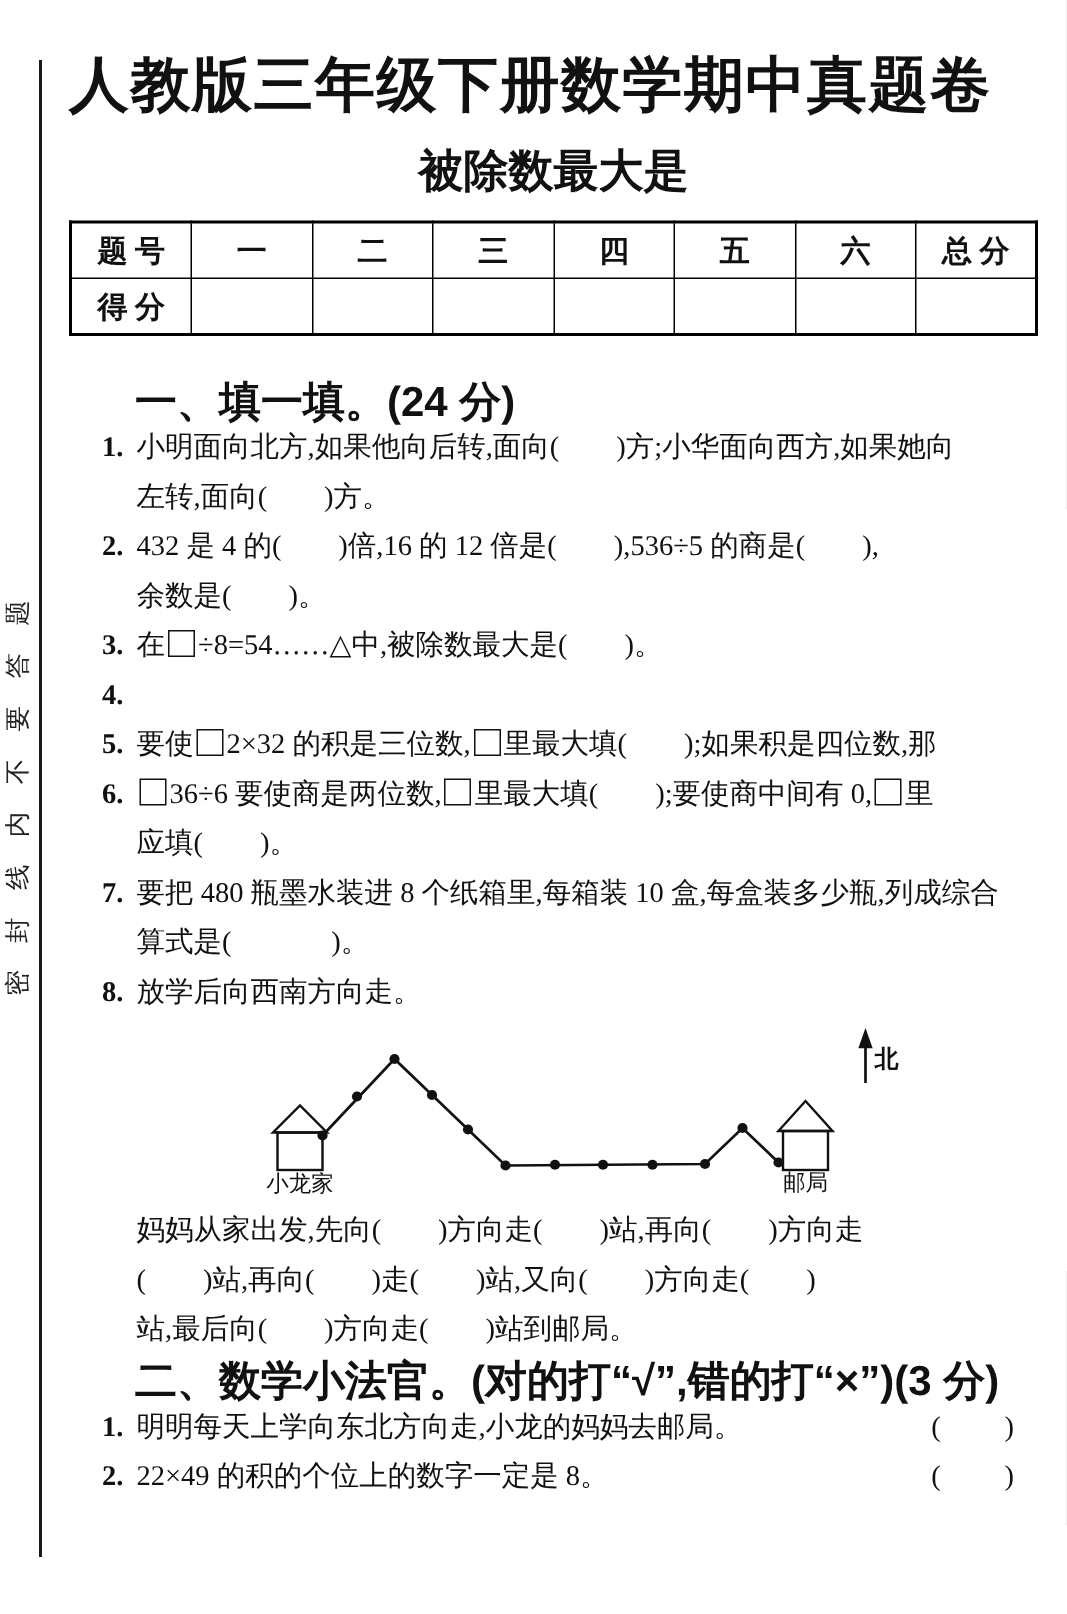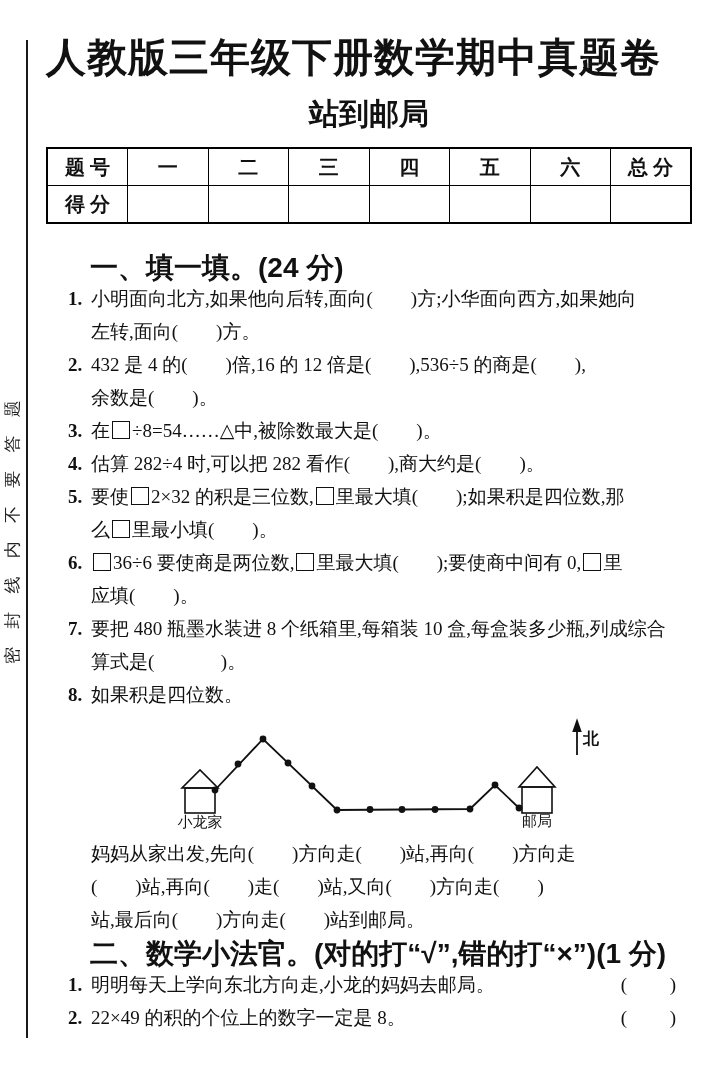--- a/index.html
+++ b/index.html
@@ -58,21 +58,21 @@
 </style>
 </head>
 <body>
 
 <div class="page">
   <div class="seal-line"></div>
   <div class="seal-text">密 封 线 内 不 要 答 题</div>
 
   <div class="content">
     <h1 class="title">人教版三年级下册数学期中真题卷</h1>
-    <h2 class="subtitle">站到邮局</h2>
+    <h2 class="subtitle">被除数最大是</h2>
 
 
     <table class="score-table">
       <tbody>
         <tr>
           <td>题 号</td>
           <td>一</td>
           <td>二</td>
           <td>三</td>
           <td>四</td>
@@ -110,49 +110,44 @@
     <div class="line">
       <span class="num"></span>
       <span class="txt">余数是(        )。</span>
     </div>
     <div class="line">
       <span class="num">3.</span>
       <span class="txt">在<span class="sq"></span>÷8=54……△中,被除数最大是(        )。</span>
     </div>
     <div class="line">
       <span class="num">4.</span>
-      <span class="txt">估算 282÷4 时,可以把 282 看作(        ),商大约是(        )。</span>
     </div>
     <div class="line">
       <span class="num">5.</span>
       <span class="txt">要使<span class="sq"></span>2×32 的积是三位数,<span class="sq"></span>里最大填(        );如果积是四位数,那</span>
     </div>
     <div class="line">
-      <span class="num"></span>
-      <span class="txt">么<span class="sq"></span>里最小填(        )。</span>
-    </div>
-    <div class="line">
       <span class="num">6.</span>
       <span class="txt"><span class="sq"></span>36÷6 要使商是两位数,<span class="sq"></span>里最大填(        );要使商中间有 0,<span class="sq"></span>里</span>
     </div>
     <div class="line">
       <span class="num"></span>
       <span class="txt">应填(        )。</span>
     </div>
     <div class="line">
       <span class="num">7.</span>
       <span class="txt">要把 480 瓶墨水装进 8 个纸箱里,每箱装 10 盒,每盒装多少瓶,列成综合</span>
     </div>
     <div class="line">
       <span class="num"></span>
       <span class="txt">算式是(              )。</span>
     </div>
     <div class="line">
       <span class="num">8.</span>
-      <span class="txt">如果积是四位数。</span>
+      <span class="txt">放学后向西南方向走。</span>
     </div>
 
     <div class="diagram-wrap">
       <svg width="460" height="118" viewBox="0 0 460 118" xmlns="http://www.w3.org/2000/svg">
 
         <polyline points="45,75 93,24 167,95 300,94 325,70 349,93" fill="none" stroke="#111" stroke-width="1.8"></polyline>
 
         <g fill="#111">
           <circle cx="45" cy="75" r="3.4"></circle>
             <circle cx="68" cy="49" r="3.4"></circle>
@@ -191,21 +186,21 @@
     <div class="line cont">
       <span class="txt">妈妈从家出发,先向(        )方向走(        )站,再向(        )方向走</span>
     </div>
     <div class="line cont">
       <span class="txt">(        )站,再向(        )走(        )站,又向(        )方向走(        )</span>
     </div>
     <div class="line cont">
       <span class="txt">站,最后向(        )方向走(        )站到邮局。</span>
     </div>
 
-    <div class="sec-heading second">二、数学小法官。(对的打“√”,错的打“×”)(1 分)</div>
+    <div class="sec-heading second">二、数学小法官。(对的打“√”,错的打“×”)(3 分)</div>
 
     <div class="line">
       <span class="num">1.</span>
       <span class="txt">明明每天上学向东北方向走,小龙的妈妈去邮局。</span>
       <span class="ans">(      )</span>
     </div>
     <div class="line">
       <span class="num">2.</span>
       <span class="txt">22×49 的积的个位上的数字一定是 8。</span>
       <span class="ans">(      )</span>

